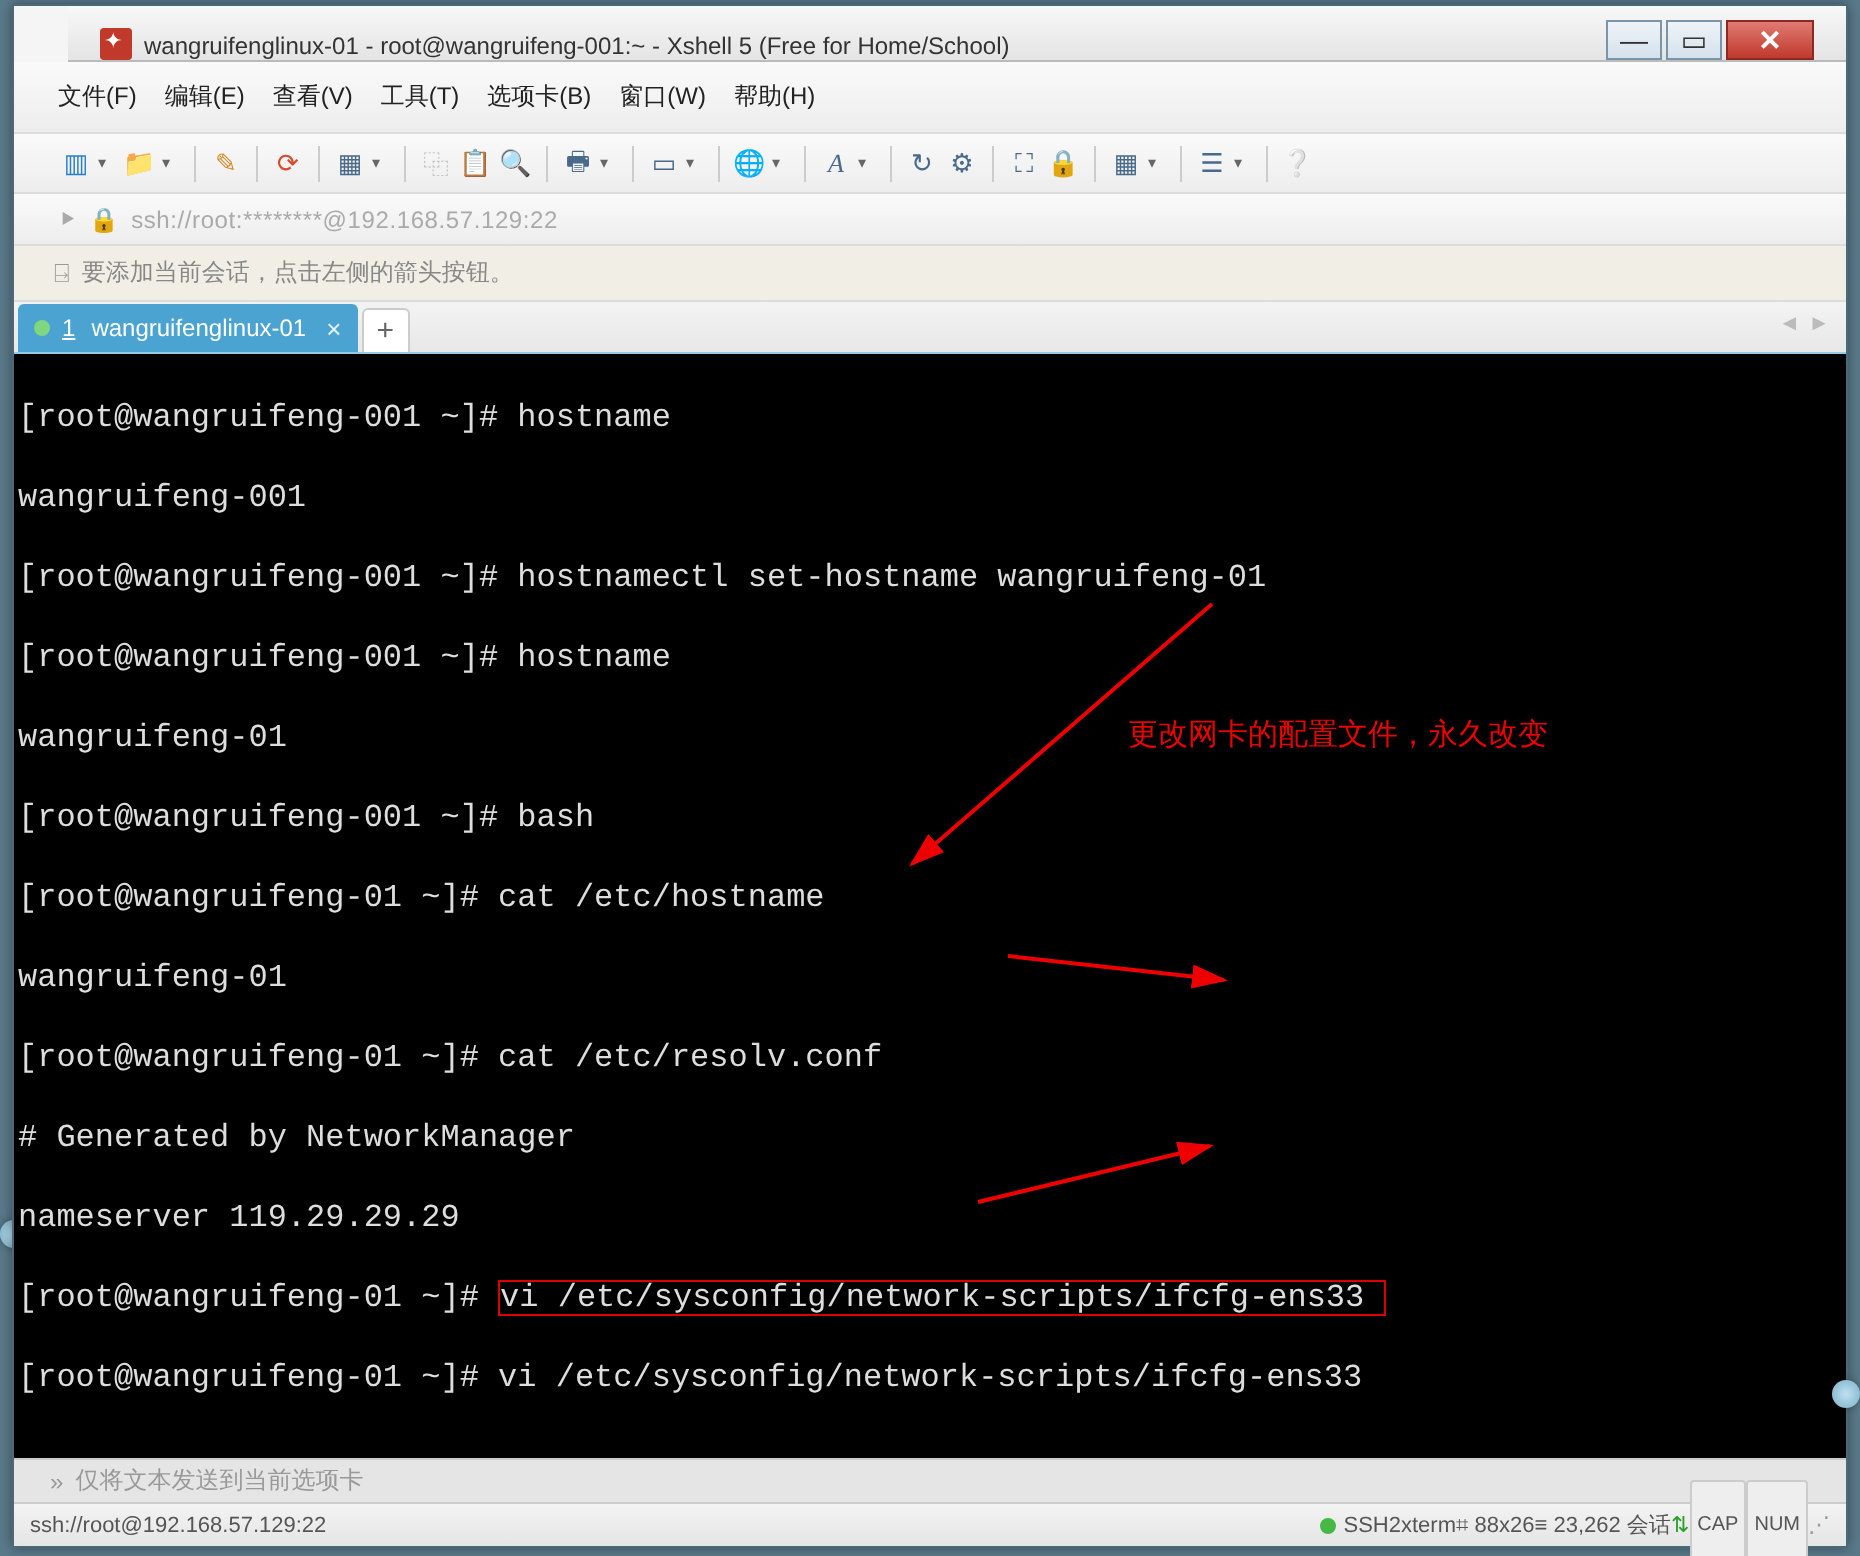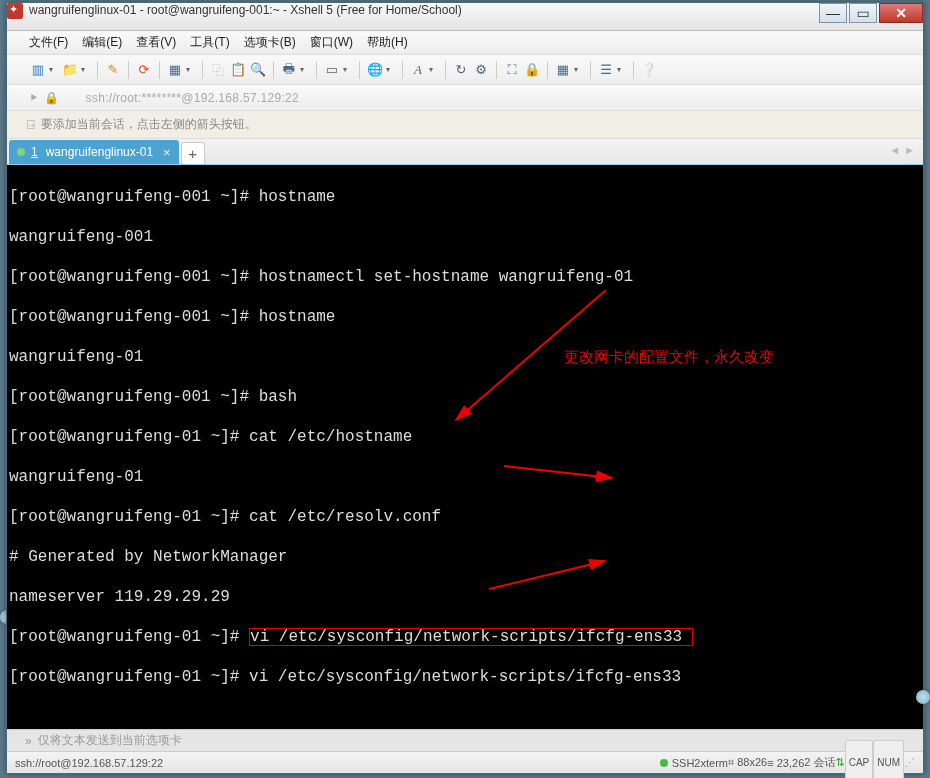--- a/index.html
+++ b/index.html
@@ -1,46 +1,46 @@
 <!DOCTYPE html>
 <html><head>
 <meta charset="utf-8">
 <style>
 * { margin:0; padding:0; box-sizing:border-box; }
 body { font-family:"Microsoft YaHei",Tahoma,Arial,sans-serif; font-size:12px; background:#5a7a8a; width:930px; height:778px; overflow:hidden; position:relative; }
 .window { position:absolute; left:6px; top:2px; width:918px; height:772px; background:#f5f5f5; border:1px solid #4a6a7a; box-shadow:0 0 6px rgba(0,0,0,.4); display:flex; flex-direction:column; }
-.titlebar { height:28px; background:linear-gradient(#f8f8f8,#e4e4e4); display:flex; align-items:flex-start; padding:0 0; border-bottom:1px solid #bbb; }
+.titlebar { height:28px; background:linear-gradient(#f8f8f8,#e4e4e4); display:flex; align-items:flex-end; padding:0 16px; border-bottom:1px solid #bbb;margin-left:27px; }
 .titlebar .app-icon { width:16px; height:16px; background:#c0392b; border-radius:2px; margin-right:6px; position:relative; }
 .titlebar .app-icon::before { content:"✦"; color:#fff; font-size:11px; position:absolute; left:2px; top:0; }
 .titlebar .title-text { flex:1; color:#333; font-size:12px; }
 .titlebar .winbtn { height:20px; display:flex; align-items:center; justify-content:center; font-size:14px; color:#333; border:1px solid #7a94a8; background:linear-gradient(#eef4f8,#d5e1ec); margin-left:2px; cursor:pointer; }
 .titlebar .winbtn.min,.titlebar .winbtn.max { width:28px; }
 .titlebar .winbtn.close { width:44px; background:linear-gradient(#e07a73,#c0392b); color:#fff; border-color:#8a2a22; font-weight:bold; }
-.menubar { height:24px; background:linear-gradient(#fafafa,#ededed); display:flex; align-items:center; padding:0 16px 0 22px; border-bottom:1px solid #dcdcdc; color:#222; font-size:12px; }
+.menubar { height:36px; background:linear-gradient(#fafafa,#ededed); display:flex; align-items:center; padding:0 16px 0 22px; border-bottom:1px solid #dcdcdc; color:#222; font-size:12px; }
 .menubar .mi { margin-right:14px; cursor:default; }
 .toolbar { height:30px; background:linear-gradient(#fafafa,#ededed); display:flex; align-items:center; padding:0 16px 0 22px; border-bottom:1px solid #dcdcdc; gap:2px; }
 .toolbar .tb { width:18px; height:18px; display:flex; align-items:center; justify-content:center; color:#4a6a8a; font-size:13px; cursor:pointer; }
 .toolbar .sep { width:1px; height:18px; background:#ccc; margin:0 4px; }
 .toolbar .dd { width:8px; font-size:8px; color:#666; margin-right:2px; }
 .addrbar { height:26px; background:linear-gradient(#fafafa,#ededed); display:flex; align-items:center; padding:0 16px 0 22px; border-bottom:1px solid #dcdcdc; color:#999; gap:6px; }
 .addrbar .lock { color:#999; font-size:12px; }
-.addrbar .addr { color:#aaa; font-size:12px; letter-spacing:.3px;margin-left:20px; }
+.addrbar .addr { color:#aaa; font-size:12px; letter-spacing:.3px; }
 .hintbar { height:28px; background:#f1efe5; display:flex; align-items:center; padding:0 16px 0 20px; color:#888; font-size:12px; border-bottom:1px solid #dcdcdc; gap:6px; }
 .hintbar .hint-icon { font-size:13px; color:#999; }
 .tabsbar { height:26px; background:linear-gradient(#f3f3f3,#e8e8e8); display:flex; align-items:flex-end; border-bottom:1px solid #9acbe6; padding:0 2px; position:relative; }
 .tabsbar .tab { height:24px; background:#4aa3d0; color:#fff; display:flex; align-items:center; padding:0 8px; font-size:12px; border-top-left-radius:3px; border-top-right-radius:3px; gap:6px; cursor:pointer; }
 .tabsbar .tab .dot { width:8px; height:8px; background:#7ed67e; border-radius:50%; display:inline-block; }
 .tabsbar .tab .num { text-decoration:underline; margin-right:2px; }
 .tabsbar .tab .tab-close { color:#e7f3fa; font-size:13px; margin-left:4px; }
 .tabsbar .newtab { width:24px; height:22px; margin-left:2px; background:#fff; border:1px solid #ccc; border-bottom:none; border-top-left-radius:3px; border-top-right-radius:3px; display:flex; align-items:center; justify-content:center; font-size:15px; color:#666; cursor:pointer; }
 .tabsbar .navarrows { position:absolute; right:8px; top:5px; color:#bbb; font-size:11px; display:flex; gap:4px; }
 .terminal { flex:1; background:#000; color:#ddd; font-family:"SimSun","NSimSun","Courier New",monospace; font-size:16px; line-height:20px; padding:2px 2px 0 2px; overflow:hidden; position:relative; white-space:pre; }
 .terminal .line { display:block; }
 .terminal .rbox { outline:1px solid #d00; outline-offset:-1px; padding:0 1px; }
-.terminal .anno { color:#e00; font-family:Liberation Sans, sans-serif; font-size:15px; }
+.terminal .anno { color:#e00; font-family:Liberation Mono, monospace; font-size:15px; }
 .terminal .arrow-svg { position:absolute; pointer-events:none; }
 .sendbar { height:22px; background:#e5e5e5; border-top:1px solid #ccc; color:#999; font-size:12px; display:flex; align-items:center; padding:0 8px 0 18px; gap:6px; }
 .sendbar .chev { color:#999; }
 .statusbar { height:22px; background:linear-gradient(#f3f3f3,#e5e5e5); border-top:1px solid #ccc; display:flex; align-items:center; font-size:11px; color:#555; padding:0 8px; }
 .statusbar .sb-l { flex:0 0 auto;text-align:right; }
 .statusbar .sb-r { margin-left:auto; display:flex; align-items:center; }
 .statusbar .pill { display:flex; align-items:center; gap:4px; }
 .statusbar .dot-g { width:8px; height:8px; background:#46b846; border-radius:50%; }
 .statusbar .cap { background:#eee; border:1px solid #ccc; padding:16px 3px; border-radius:2px; font-size:10px; }
 body::before,body::after { content:""; position:absolute; width:14px; height:14px; background:radial-gradient(circle,#bfe0f0,#7ab0c8); border-radius:50%; box-shadow:0 0 4px rgba(0,0,0,.3); }

